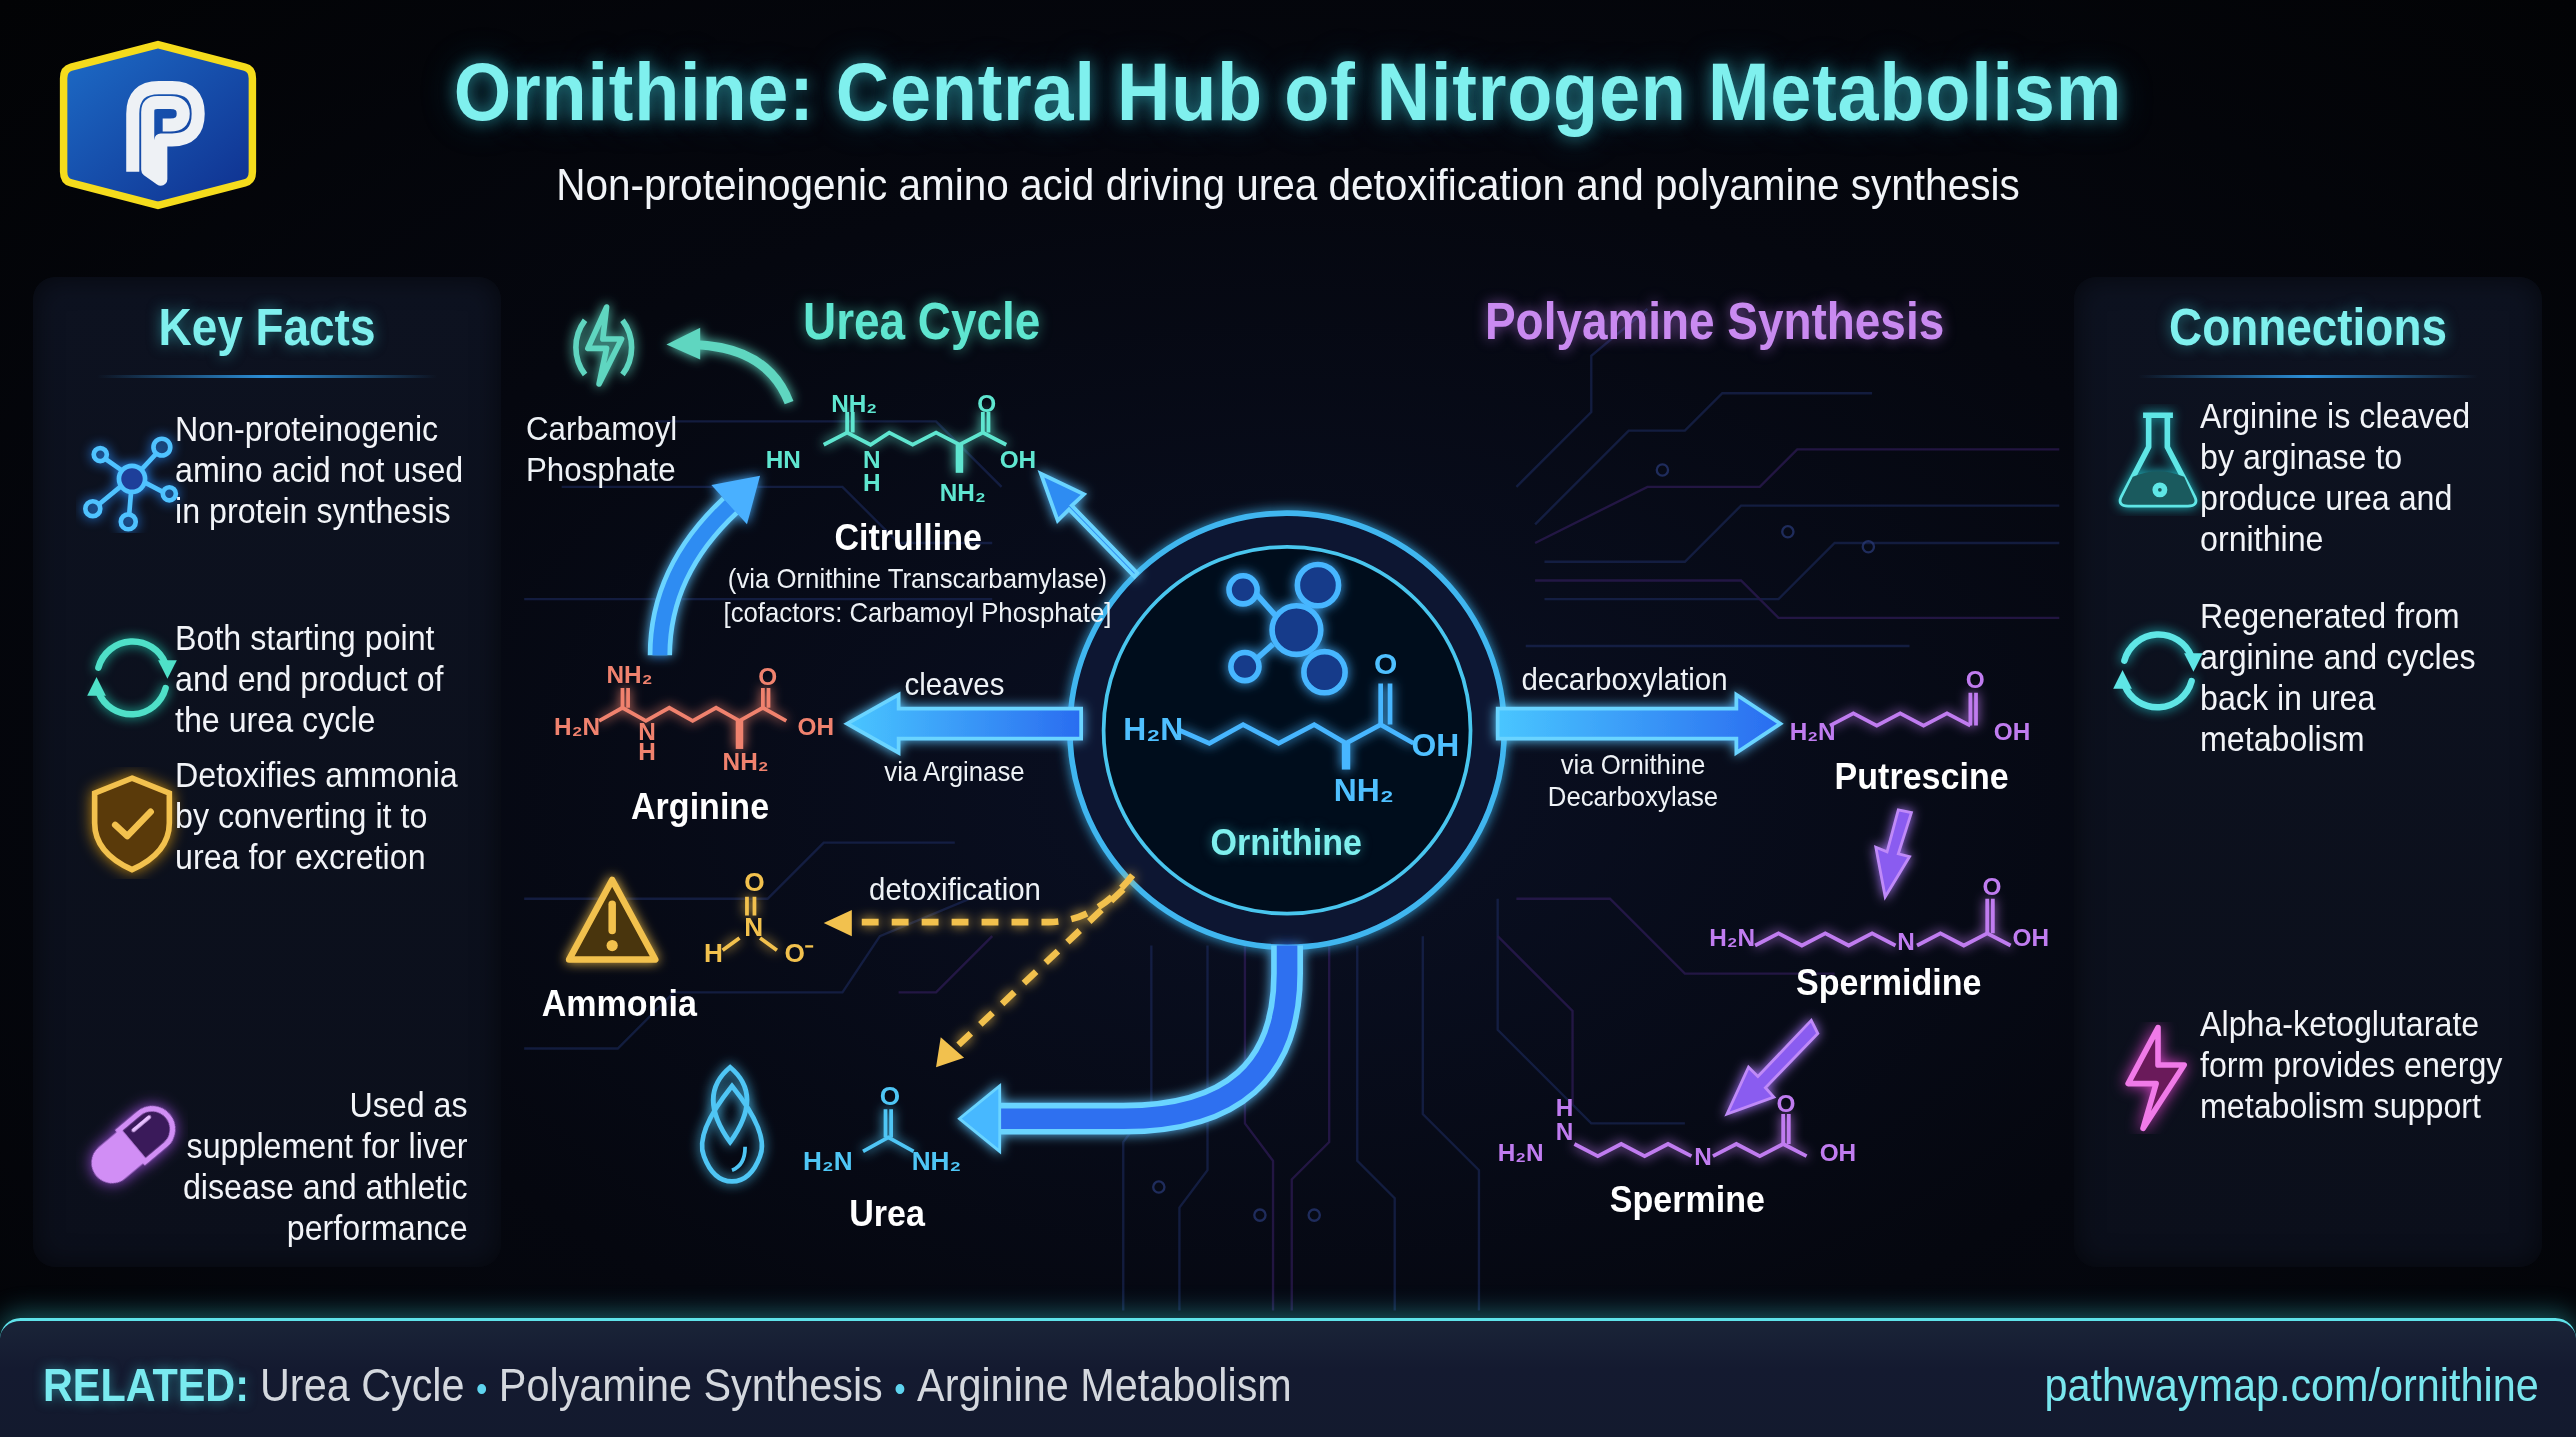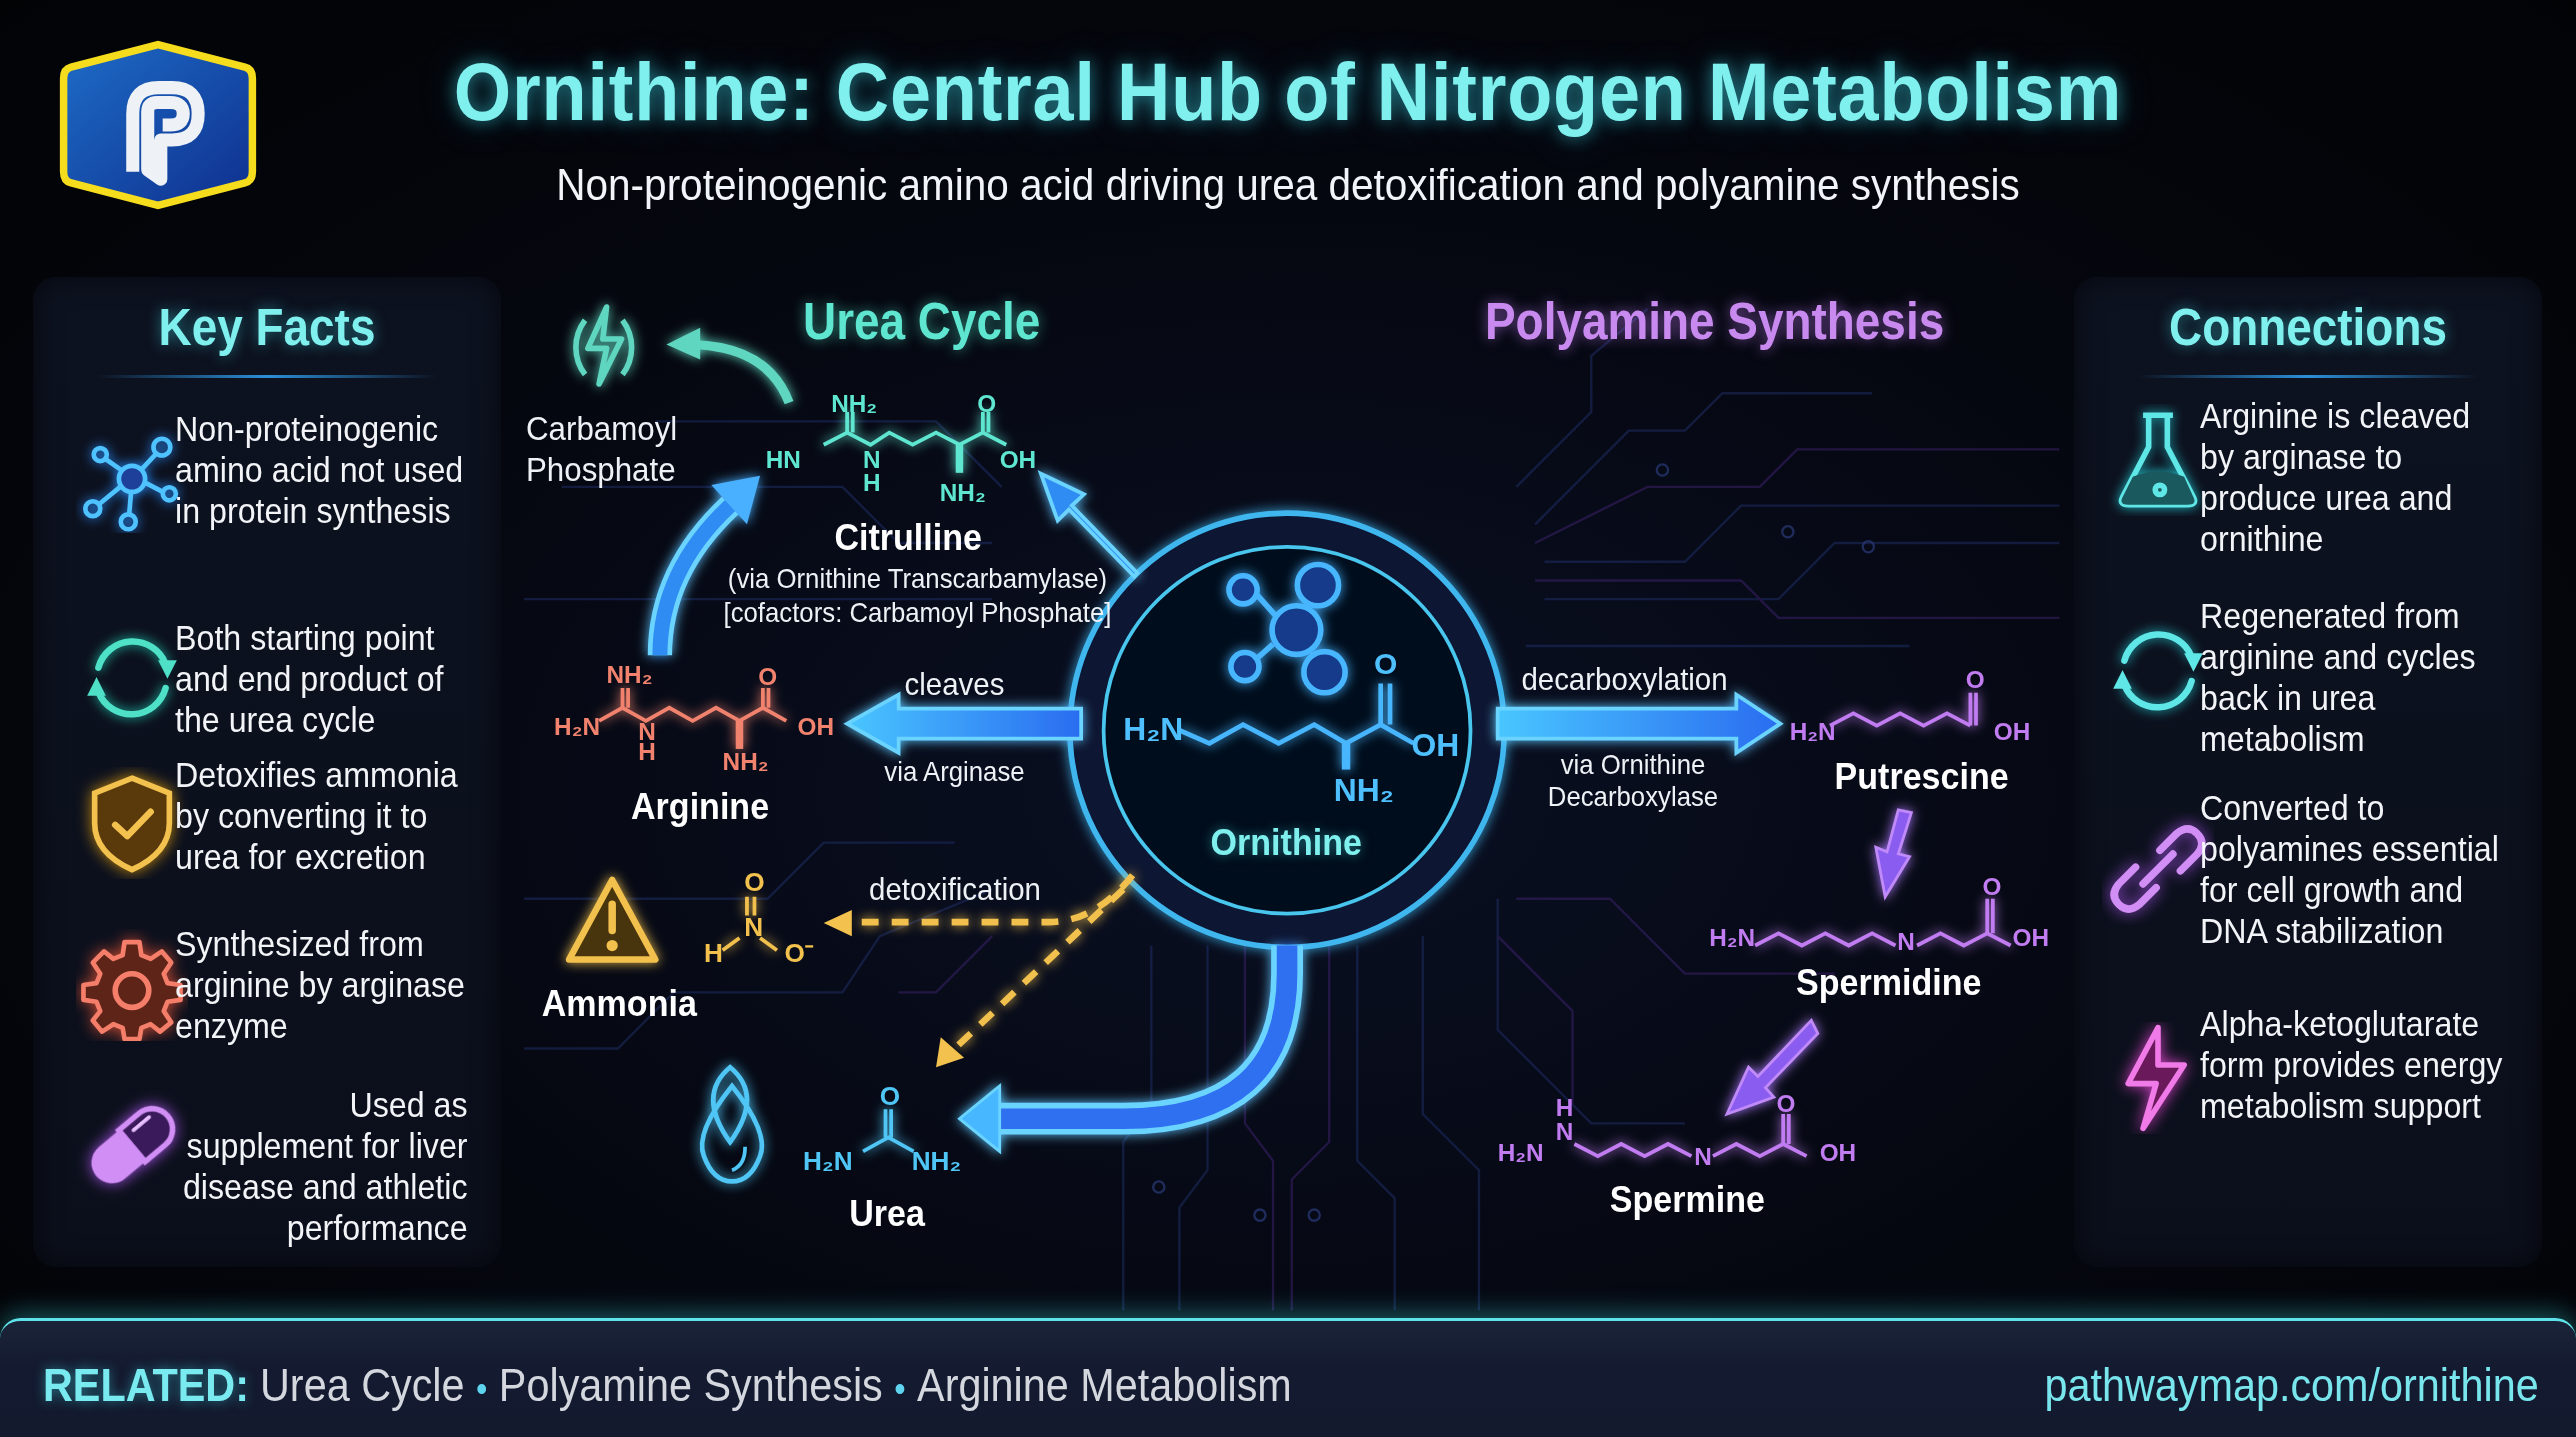--- a/index.html
+++ b/index.html
@@ -172,29 +172,20 @@
   </div>
 
   <div class="fact" style="top:477px;">
     <svg class="icon" style="top:13px;" viewBox="0 0 120 120">
       <path d="M60 12 L100 28 L100 60 Q100 92 60 110 Q20 92 20 60 L20 28 Z" fill="#5a3a0a" stroke="#f2c14e" stroke-width="6" style="filter:drop-shadow(0 0 8px #c48a10)"></path>
       <path d="M42 62 L55 74 L80 48" fill="none" stroke="#f2c14e" stroke-width="7" stroke-linecap="round" stroke-linejoin="round"></path>
     </svg>
     <div class="txt">Detoxifies ammonia by converting it to urea for excretion</div>
   </div>
 
-  <div class="fact" style="top:646px;">
-    <svg class="icon" style="top:5.6px;" viewBox="0 0 120 120">
-      <g style="filter:drop-shadow(0 0 8px #c04830)">
-        <path d="M52 14 L68 14 L70 28 L80 32 L92 24 L102 36 L94 48 L98 58 L112 60 L112 76 L98 78 L94 88 L102 100 L90 110 L80 102 L70 106 L68 118 L52 118 L50 106 L40 102 L28 110 L18 98 L26 88 L22 78 L8 76 L8 60 L22 58 L26 48 L18 36 L30 24 L40 32 L50 28 Z" fill="#5e2418" stroke="#f47e6a" stroke-width="5" stroke-linejoin="round"></path>
-        <circle cx="60" cy="66" r="18" fill="none" stroke="#f47e6a" stroke-width="6"></circle>
-      </g>
-    </svg>
-    <div class="txt">Synthesized from arginine by arginase enzyme</div>
-  </div>
 
   <div class="fact" style="top:807px;text-align:right;">
     <svg class="icon" style="top:5.6px;" viewBox="0 0 120 120">
       <g transform="rotate(-40 60 60)" style="filter:drop-shadow(0 0 8px #a050e0)">
         <rect x="10" y="38" width="100" height="44" rx="22" fill="#d18ef5"></rect>
         <path d="M60 38 L88 38 A22 22 0 0 1 88 82 L60 82 Z" fill="#3a1a5a" stroke="#d18ef5" stroke-width="6"></path>
         <path d="M72 48 L94 48" stroke="#e8c0ff" stroke-width="4" stroke-linecap="round"></path>
       </g>
     </svg>
     <div class="txt">Used as supplement for liver disease and athletic performance</div>
@@ -221,30 +212,20 @@
       <g fill="none" stroke="#5fe6e6" stroke-width="7" stroke-linecap="round" style="filter:drop-shadow(0 0 6px #20b8c0)">
         <path d="M24 50 A38 38 0 0 1 96 46"></path>
         <path d="M96 72 A38 38 0 0 1 24 76"></path>
       </g>
       <path d="M88 42 L108 42 L98 62 Z" fill="#5fe6e6"></path>
       <path d="M32 80 L12 80 L22 60 Z" fill="#5fe6e6"></path>
     </svg>
     <div class="txt">Regenerated from arginine and cycles back in urea metabolism</div>
   </div>
 
-  <div class="fact" style="top:510px;">
-    <svg class="icon" style="top:26px;" viewBox="0 0 120 120">
-      <g fill="none" stroke="#d18ef5" stroke-width="8" stroke-linecap="round" style="filter:drop-shadow(0 0 8px #a050e0)">
-        <path d="M62 40 L80 22 Q92 12 102 22 Q112 32 102 44 L84 62"></path>
-        <path d="M58 80 L40 98 Q28 108 18 98 Q8 88 18 76 L36 58"></path>
-        <path d="M44 76 L76 44"></path>
-      </g>
-    </svg>
-    <div class="txt">Converted to polyamines essential for cell growth and DNA stabilization</div>
-  </div>
 
   <div class="fact" style="top:726px;">
     <svg class="icon" style="top:19px;" viewBox="0 0 120 120">
       <path d="M60 6 L28 66 L58 66 L44 114 L88 46 L60 46 Z" fill="#6a1a5a" stroke="#f07ae8" stroke-width="6" stroke-linejoin="round" style="filter:drop-shadow(0 0 8px #d040c0)"></path>
     </svg>
     <div class="txt">Alpha-ketoglutarate form provides energy metabolism support</div>
   </div>
 </div>
 
 <svg class="circuit" viewBox="0 0 2752 1536">

